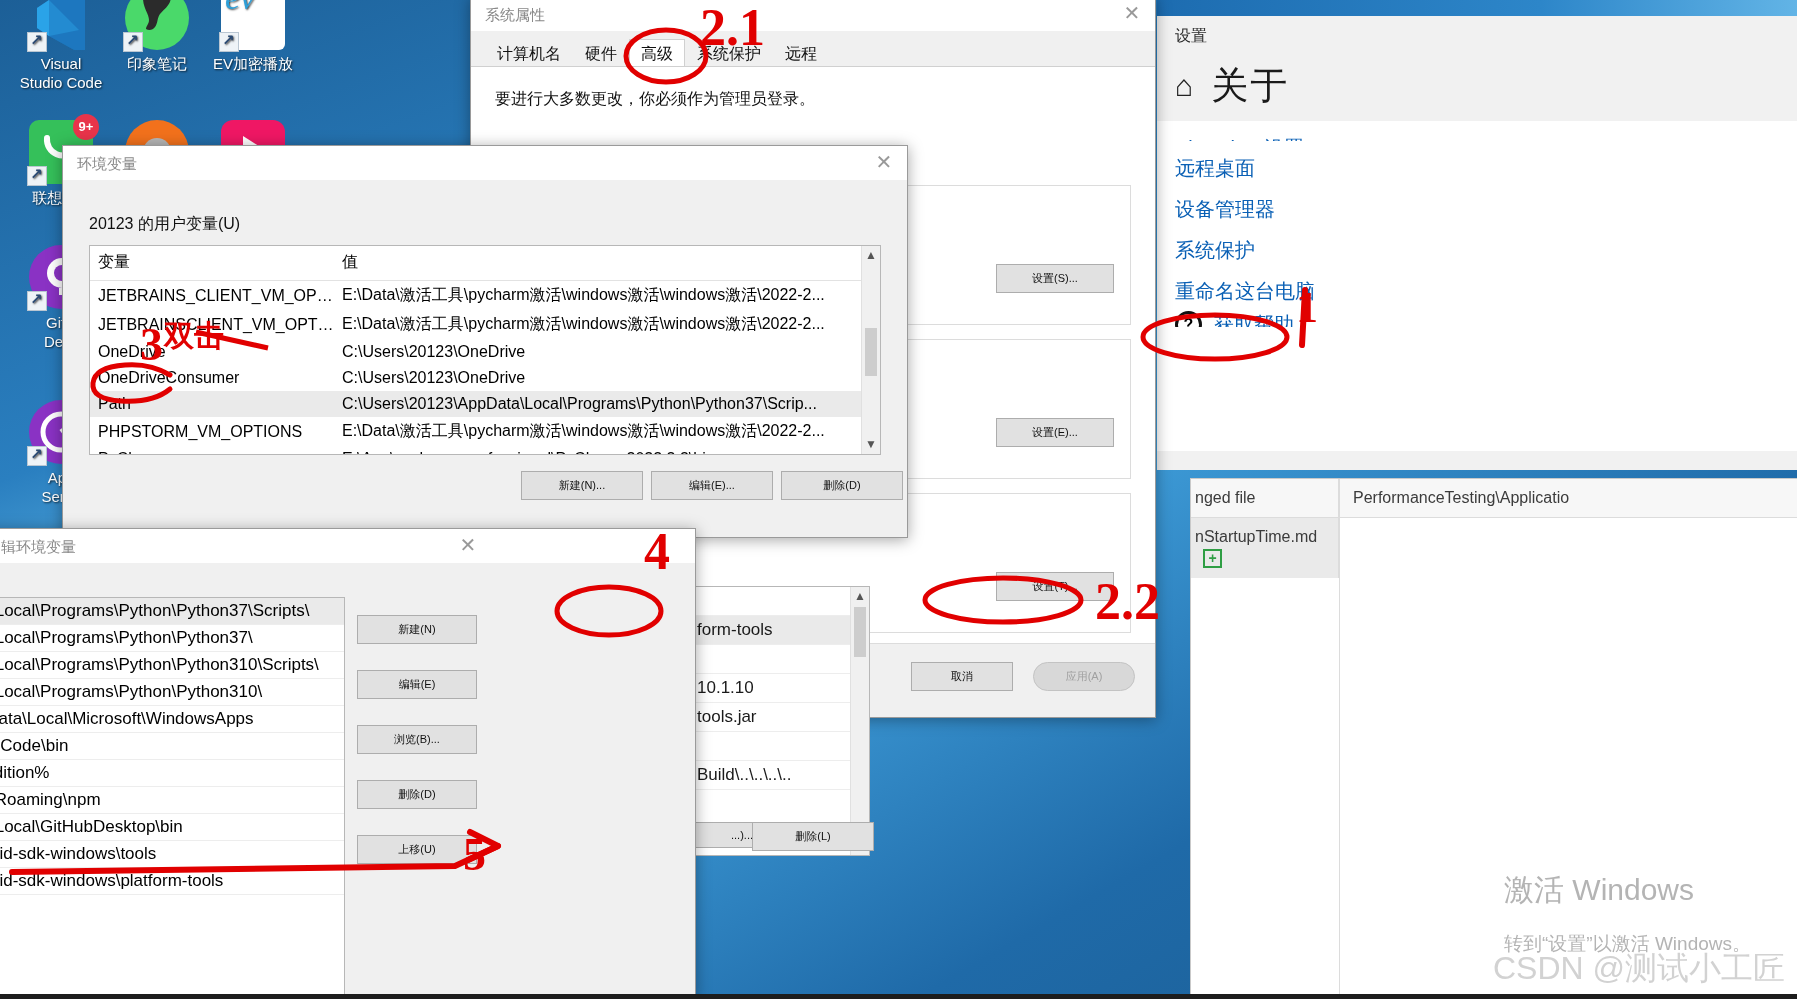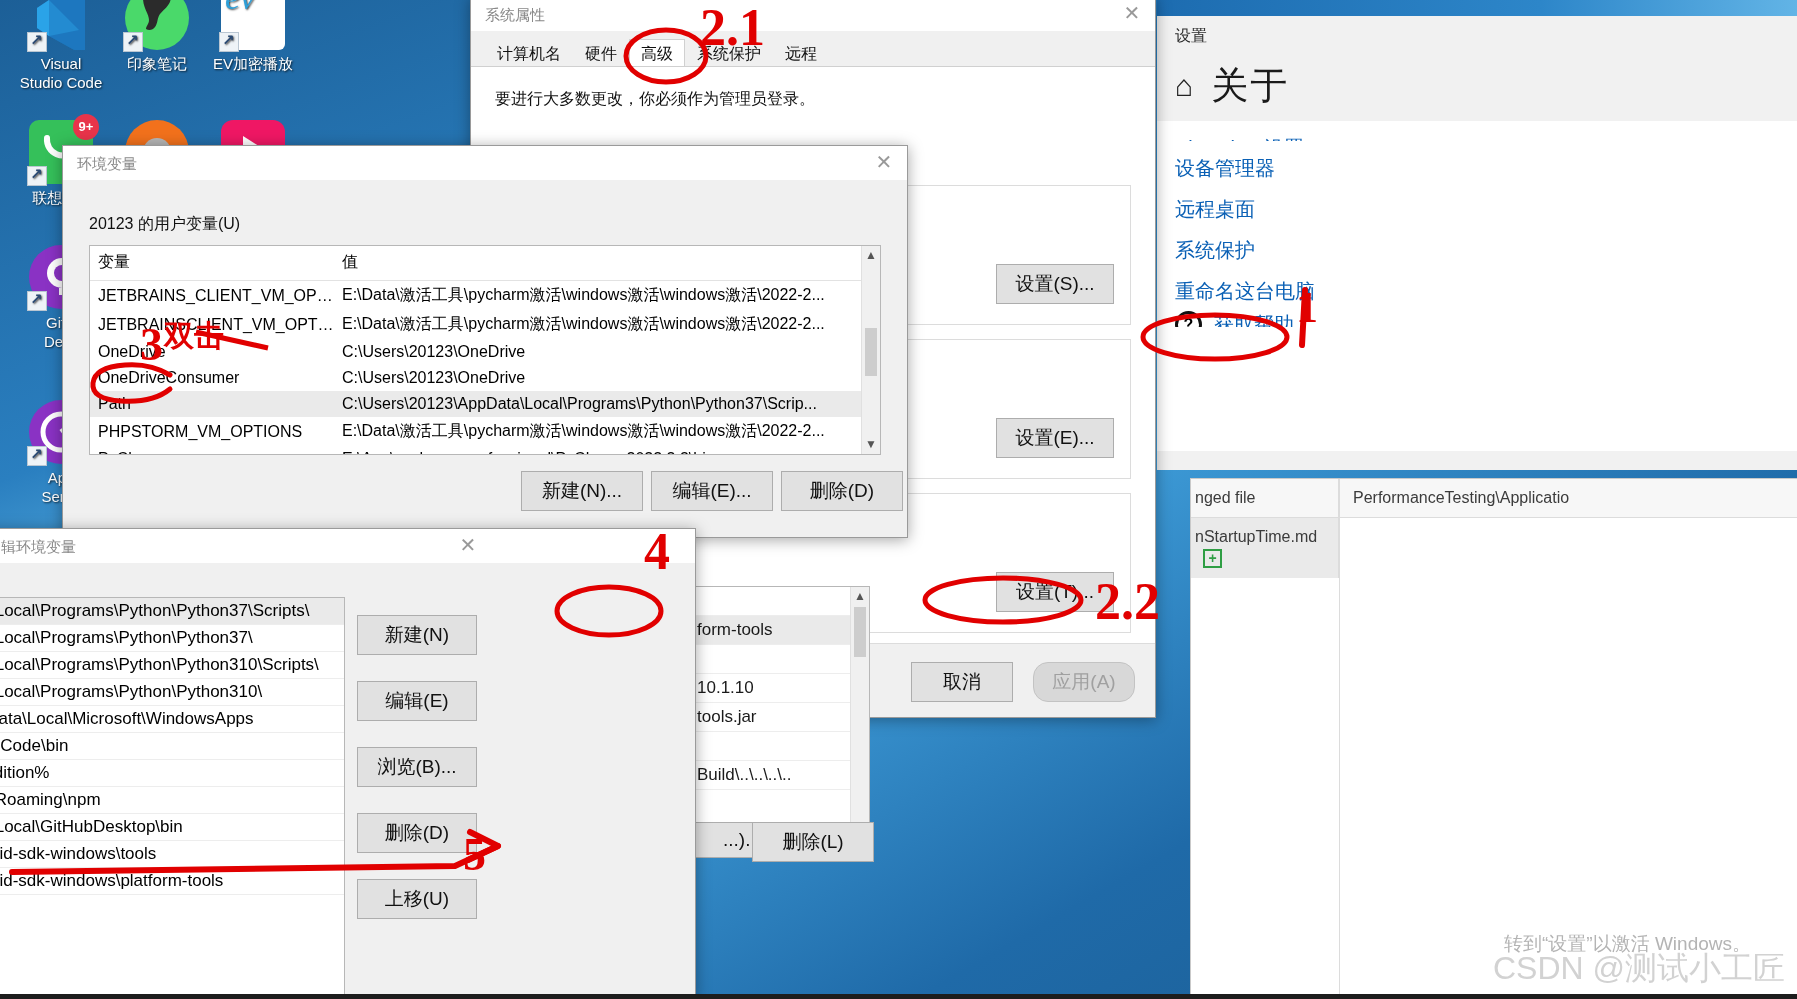--- a/index.html
+++ b/index.html
@@ -23,21 +23,21 @@
   .badge{position:absolute;right:-6px;top:-6px;background:#e8344a;color:#fff;border-radius:50%;
     width:26px;height:26px;font-size:13px;line-height:26px;text-align:center;font-weight:bold;
     text-shadow:none;}
 
   
   .win{position:absolute;background:#f0f0f0;border:1px solid #9a9a9a;
     box-shadow:0 2px 14px rgba(0,0,0,.35);}
   .win-title{height:34px;background:#fff;color:#888;font-size:15px;padding:9px 0 0 14px;}
   .win-close{position:absolute;top:0;right:0;width:46px;height:32px;color:#999;font-size:20px;
     text-align:center;line-height:32px;cursor:default;}
-  .btn{background:#e1e1e1;border:1px solid #adadad;font-size:19px;color:#111;text-align:center;
+  .btn{background:#e1e1e1;border:1px solid #adadad;font-size:11px;color:#111;text-align:center;
     padding:6px 8px;font-family:"Liberation Sans","DejaVu Sans",sans-serif;}
   .btn.dis{color:#a0a0a0;background:#d8d8d8;border-color:#c3c3c3;border-radius:15px;}
 
   
   #settings{position:absolute;left:1157px;top:0;width:640px;height:470px;background:#f1f1f1;overflow:hidden;}
   #settings .topbar{height:16px;background:linear-gradient(90deg,#1d6cb0,#2d86c9 60%,#62b4e6);}
   #settings .apptitle{font-size:16px;color:#2b2b2b;padding:10px 0 0 18px;}
   #settings .hdr{display:flex;align-items:center;gap:18px;padding:14px 0 10px 18px;}
   #settings .home{font-size:30px;color:#222;line-height:1;}
   #settings .about{font-size:37px;color:#1a1a1a;font-weight:500;letter-spacing:2px;}
@@ -56,21 +56,21 @@
   #ide .c2{flex:1;padding:10px 0 10px 14px;}
   #ide .head{background:#f7f7f7;border-bottom:1px solid #dcdcdc;}
   #ide .sel{background:#eaeaea;}
   #ide .plus{display:inline-block;width:19px;height:19px;border:2px solid #2f9e44;color:#2f9e44;
     font-size:14px;line-height:15px;text-align:center;margin-left:8px;vertical-align:-3px;font-weight:bold;}
   #ide .vline{position:absolute;left:148px;top:0;bottom:0;width:1px;background:#dcdcdc;}
 
   
   #wm{position:absolute;right:46px;bottom:42px;text-align:left;color:#b4b4b4;}
   #wm .l1{font-size:30px;}
-  #wm .l2{font-size:19px;margin-top:4px;}
+  #wm .l2{font-size:19px;margin-top:20px;}
   #csdn{position:absolute;right:12px;bottom:8px;font-size:32px;color:#d2d2d2;}
 
   
   #sysprop{left:470px;top:-4px;width:686px;height:722px;}
   #sysprop .tabs{display:flex;padding:8px 0 0 14px;border-bottom:1px solid #d0d0d0;height:36px;}
   #sysprop .tab{padding:4px 11px 6px;font-size:16px;color:#111;border:1px solid transparent;
     border-bottom:none;}
   #sysprop .tab.on{background:#fff;border-color:#d0d0d0;}
   #sysprop .body{background:#fff;height:648px;padding:22px 24px 0;position:relative;}
   #sysprop .note{font-size:16px;color:#111;margin-bottom:20px;}
@@ -199,22 +199,22 @@
   <div class="topbar"></div>
   <div class="apptitle">设置</div>
   <div class="hdr">
     <span class="home">⌂</span>
     <span class="about">关于</span>
   </div>
   <div class="links">
     <div class="clip">
       <a href="#">BitLocker 设置</a>
     </div>
+    <a href="#">远程桌面</a>
     <a href="#">设备管理器</a>
-    <a href="#">远程桌面</a>
     <a href="#">系统保护</a>
     <a href="#">重命名这台电脑</a>
     <div class="help" style="overflow:hidden;height:22px;">
       <span class="ic">?</span>
       <a href="#" style="padding:0">获取帮助</a>
     </div>
   </div>
 </div>
 
 <div id="ide">
@@ -226,20 +226,21 @@
   <div class="row">
     <div class="c1 sel">
       <span>nStartupTime.md</span>
       <span class="plus">+</span>
     </div>
     <div class="c2"></div>
   </div>
 </div>
 
 <div id="wm">
+  <div class="l1">激活 Windows</div>
   <div class="l2">转到“设置”以激活 Windows。</div>
 </div>
 <div id="csdn">CSDN @测试小工匠</div>
 
 <div class="win" id="sysprop">
   <div class="win-title">系统属性</div>
   <div class="win-close">✕</div>
   <div class="tabs">
     <div class="tab">计算机名</div>
     <div class="tab">硬件</div>

